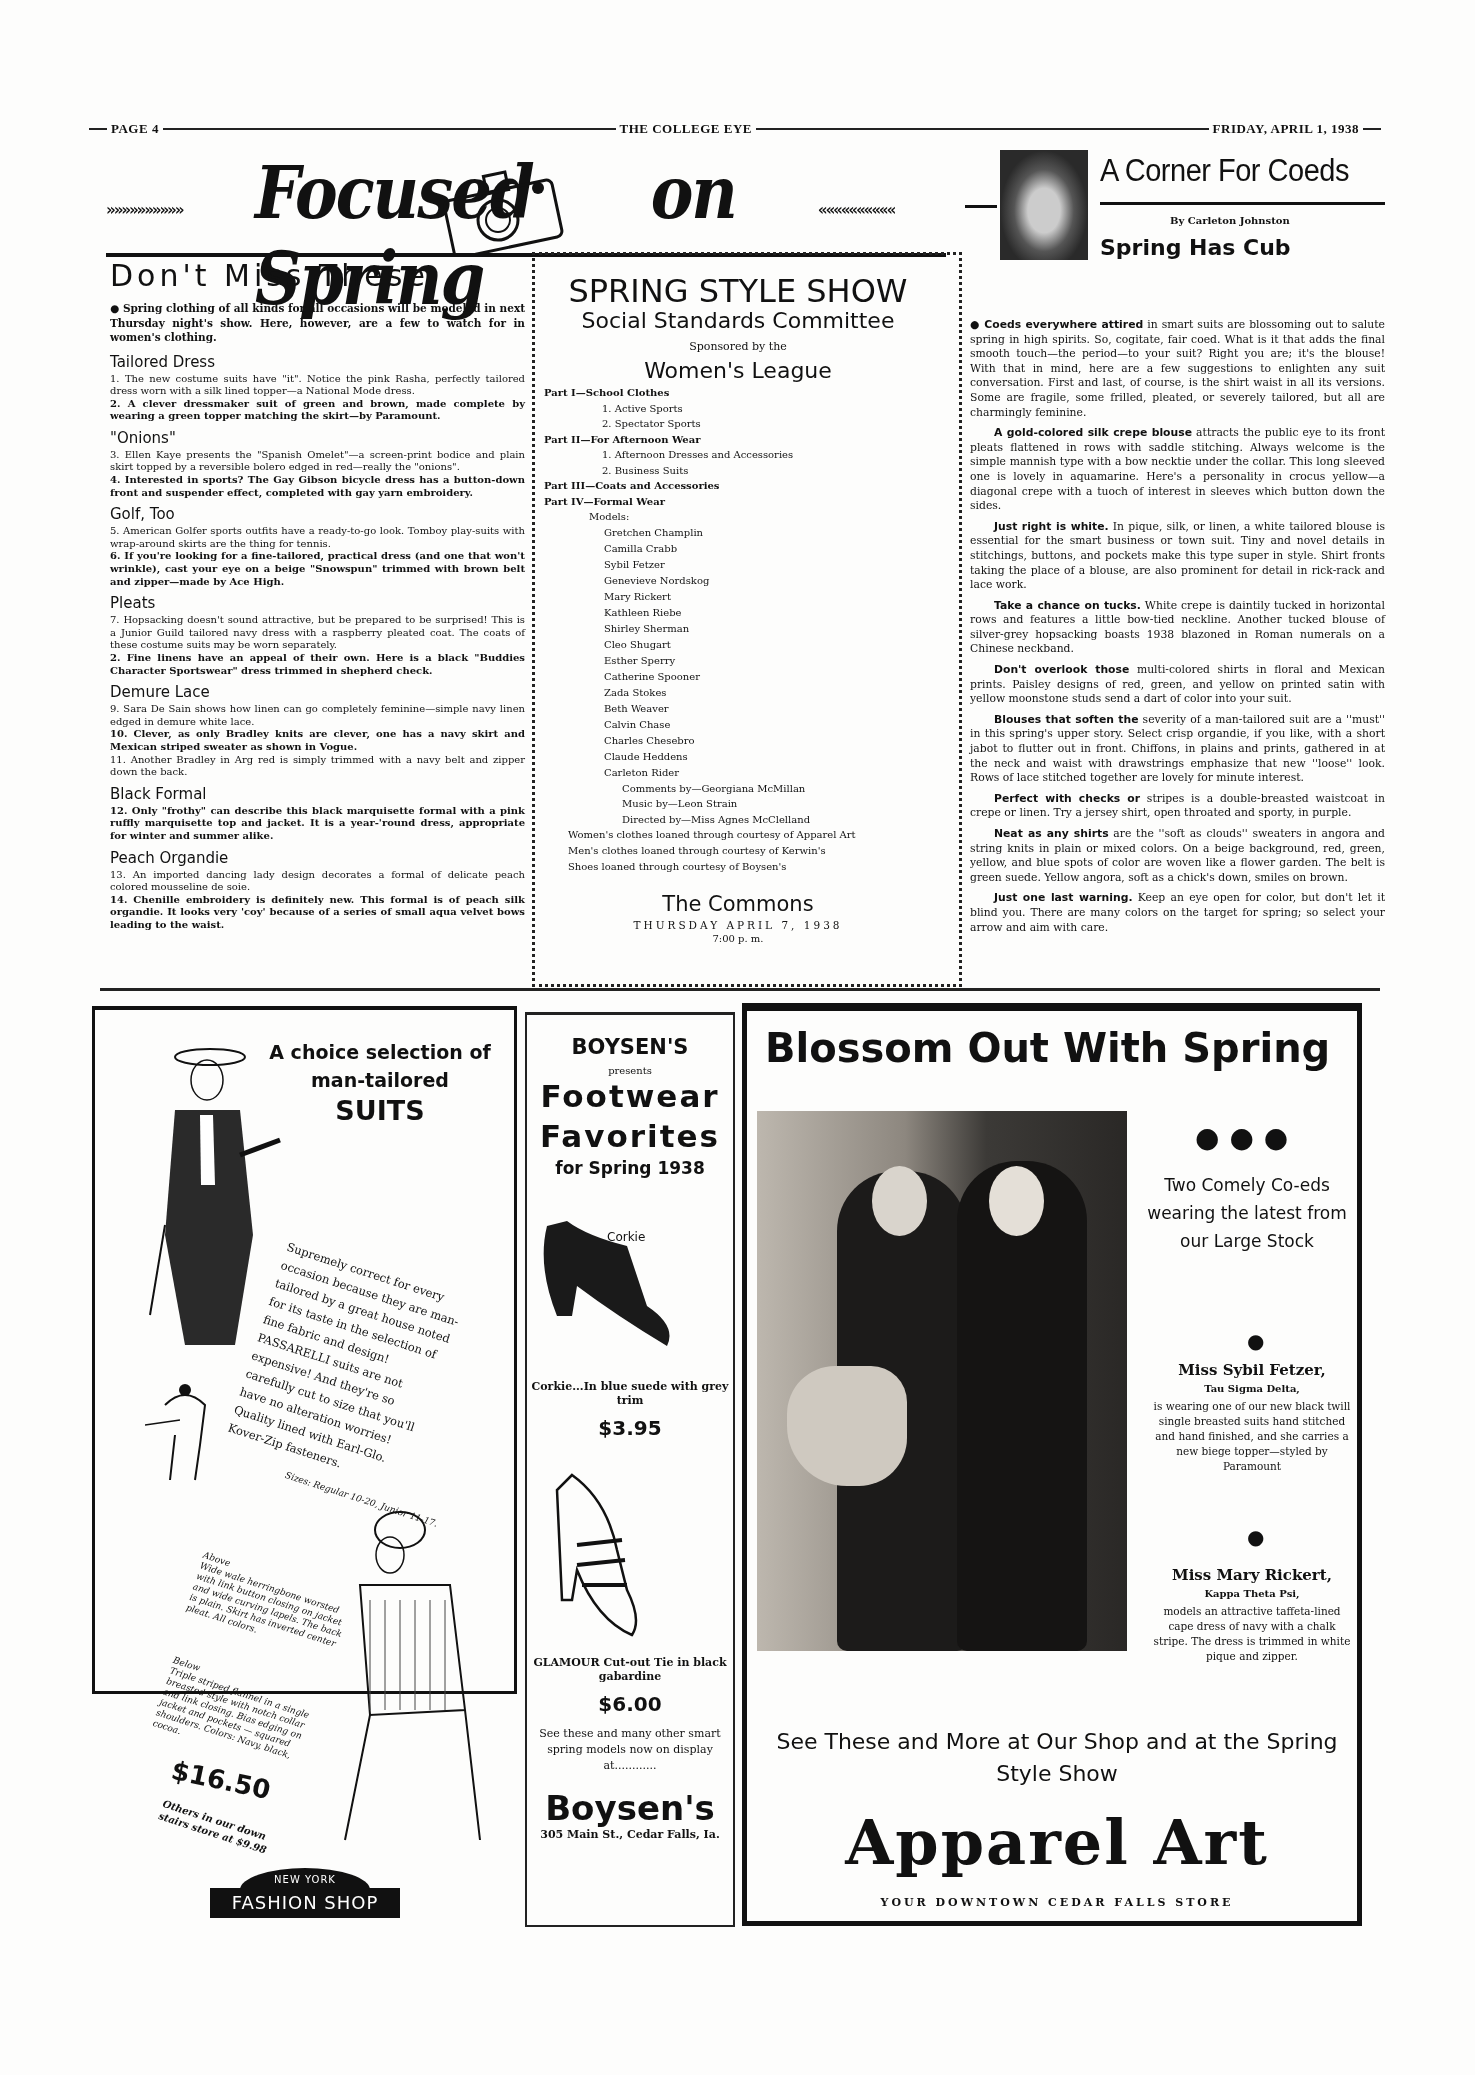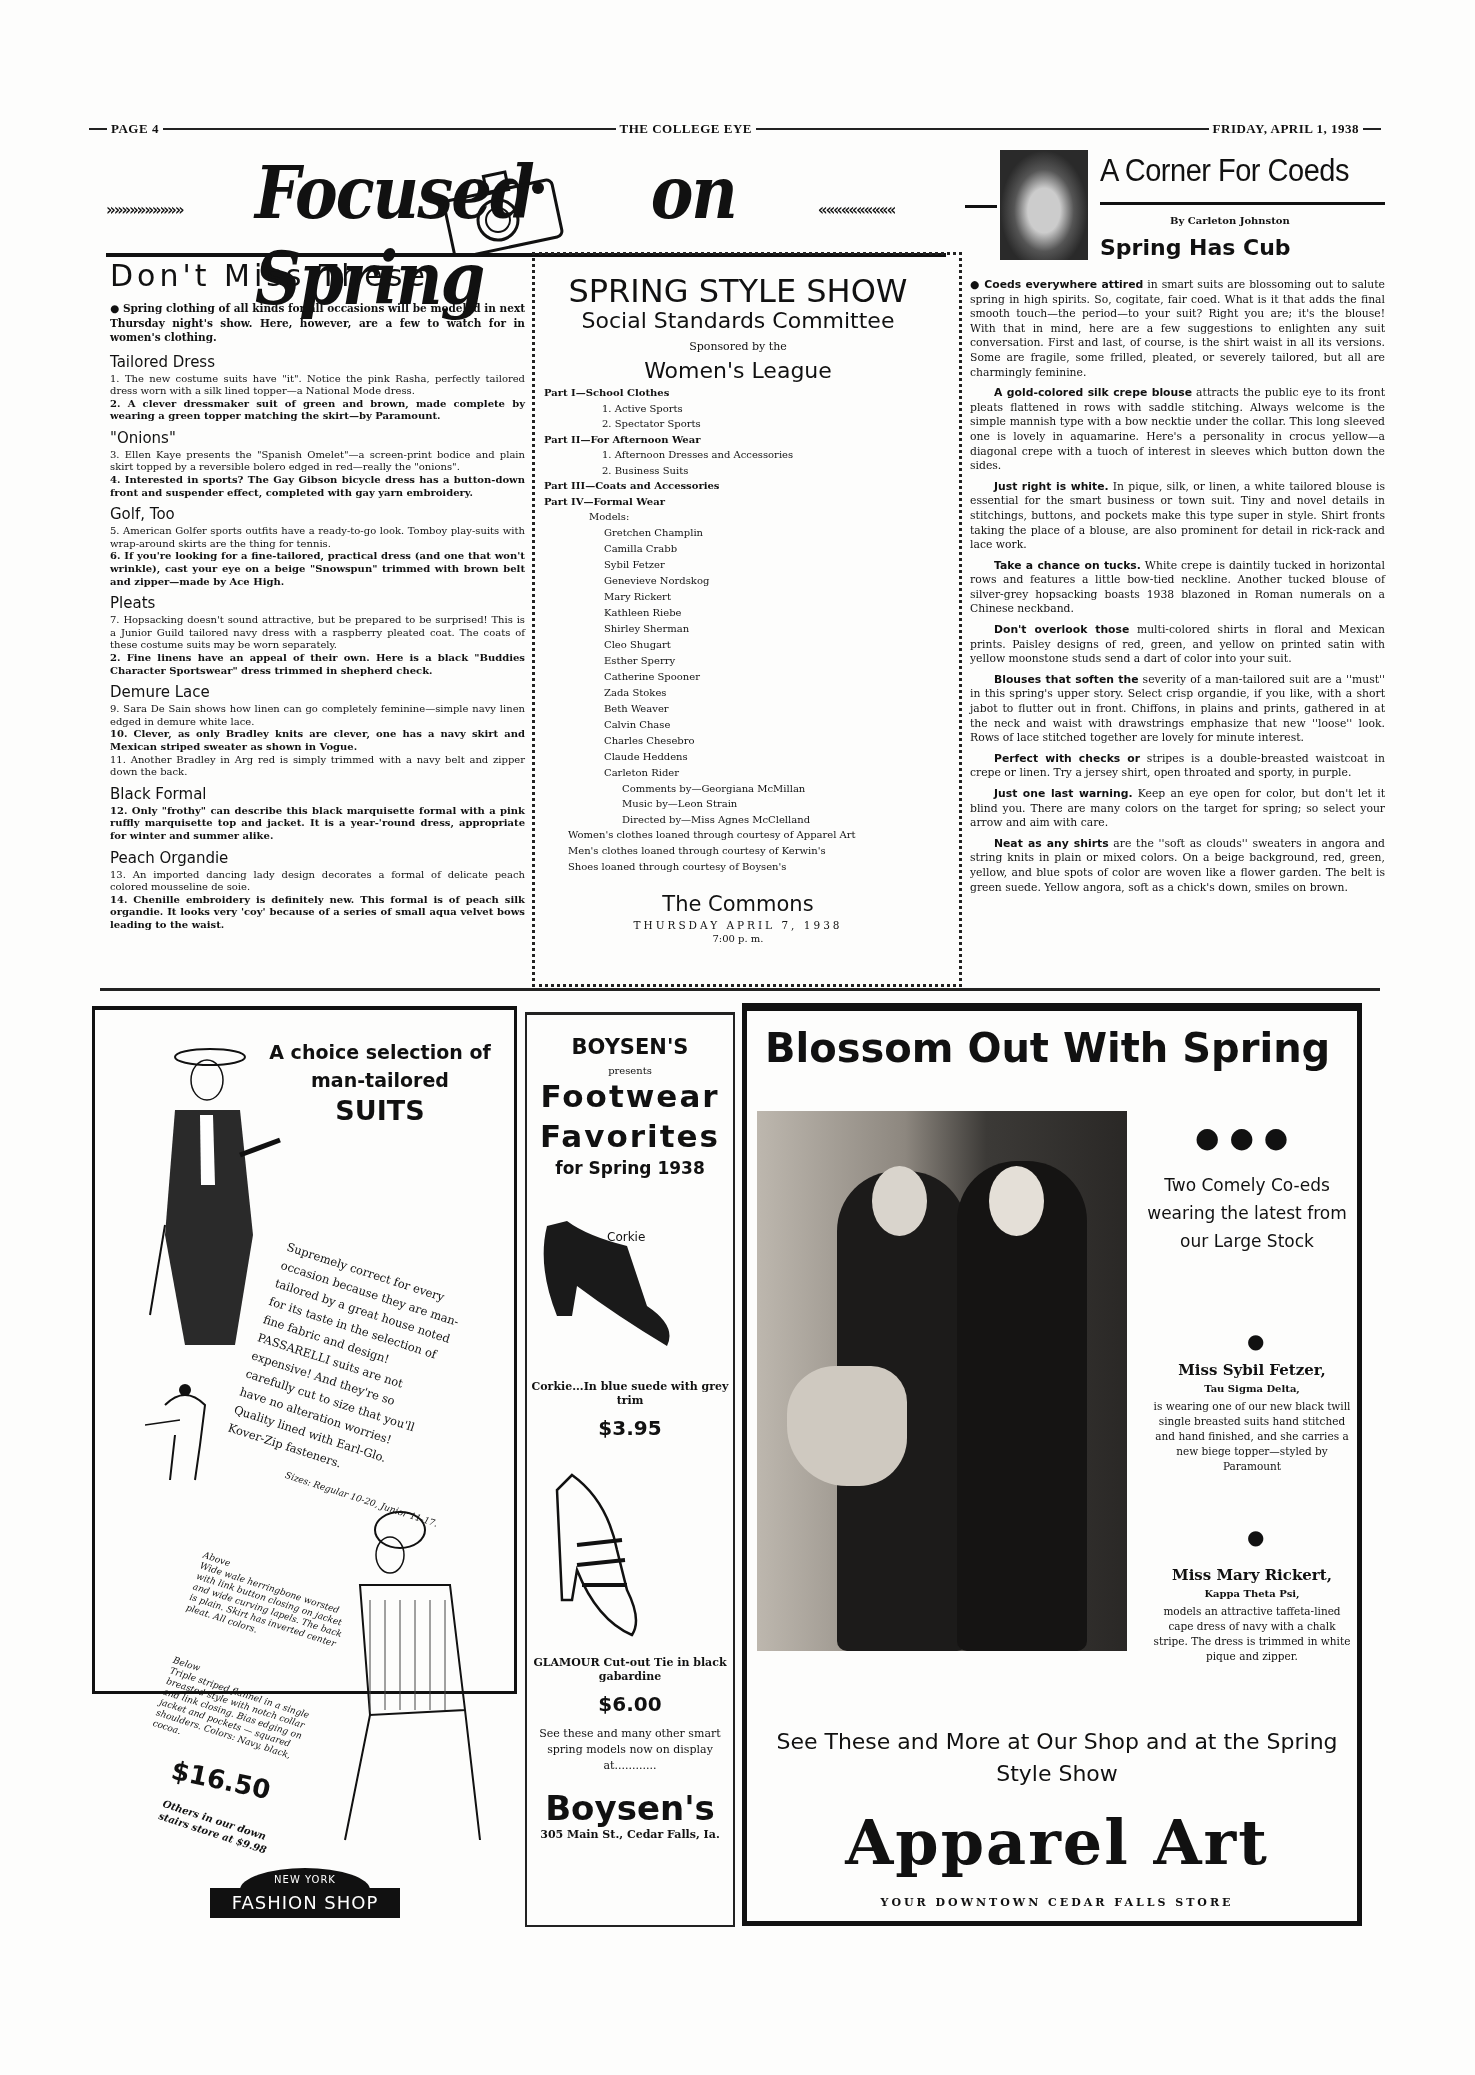--- a/index.html
+++ b/index.html
@@ -50,21 +50,21 @@
   
   .col-right { position: absolute; left: 970px; top: 150px; width: 415px; }
   .col-right .portrait { position: absolute; left: 30px; top: 0; width: 88px; height: 110px; background: radial-gradient(ellipse at 50% 55%, #ccc 0 26%, #555 48%, #2a2a2a 70%); }
   .col-right .hrule-left { position: absolute; left: -5px; top: 55px; width: 32px; height: 3px; background: #111; }
   .col-right .corner-title { position: absolute; left: 130px; top: 4px; font-family: "Liberation Sans", sans-serif; font-size: 29px; letter-spacing: -0.5px; transform: scaleY(1.1); transform-origin: left; }
   .col-right .hrule { position: absolute; left: 130px; top: 52px; width: 285px; height: 3px; background: #111; }
   .col-right .byline { position: absolute; left: 200px; top: 65px; font-size: 10px; font-weight: bold; }
   .col-right .headline { position: absolute; left: 130px; top: 85px; font-family: "DejaVu Sans", sans-serif; font-weight: bold; font-size: 22px; }
   .col-right .body { position: absolute; left: 0; top: 128px; width: 415px; }
   .col-right .body p { font-size: 10.8px; line-height: 14.6px; text-align: justify; margin-bottom: 6px; text-indent: 24px; }
-  .col-right .body p.first { text-indent: 0; }
+  .col-right .body p.first { text-indent: 0; margin-top: 40px; }
   .col-right .body b { font-family: "DejaVu Sans", sans-serif; }
 
   .section-rule { position: absolute; left: 100px; top: 988px; width: 1280px; height: 3px; background: #222; }
 
   
   .ad-nyfs { position: absolute; left: 92px; top: 1006px; width: 425px; height: 688px; border: 3px solid #111; border-top-width: 4px; }
   .ad-nyfs .h1 { position: absolute; left: 165px; top: 28px; width: 240px; text-align: center; font-family: "DejaVu Sans", sans-serif; font-weight: bold; font-size: 19px; line-height: 28px; }
   .ad-nyfs .h2 { position: absolute; left: 165px; top: 85px; width: 240px; text-align: center; font-family: "DejaVu Sans", sans-serif; font-weight: bold; font-size: 27px; }
   .ad-nyfs .fig { position: absolute; }
   .ad-nyfs .blurb { position: absolute; left: 195px; top: 228px; width: 190px; font-size: 11.5px; line-height: 19px; transform: rotate(18deg); transform-origin: top left; font-family: "DejaVu Serif", serif; }
@@ -230,22 +230,22 @@
   <div class="byline">By Carleton Johnston</div>
   <div class="headline">Spring Has Cub</div>
   <div class="body">
     <p class="first"><b>● Coeds everywhere attired</b><span> in smart suits are blossoming out to salute spring in high spirits. So, cogitate, fair coed. What is it that adds the final smooth touch—the period—to your suit? Right you are; it's the blouse! With that in mind, here are a few suggestions to enlighten any suit conversation. First and last, of course, is the shirt waist in all its versions. Some are fragile, some frilled, pleated, or severely tailored, but all are charmingly feminine.</span></p>
     <p><b>A gold-colored silk crepe blouse</b><span> attracts the public eye to its front pleats flattened in rows with saddle stitching. Always welcome is the simple mannish type with a bow necktie under the collar. This long sleeved one is lovely in aquamarine. Here's a personality in crocus yellow—a diagonal crepe with a tuoch of interest in sleeves which button down the sides.</span></p>
     <p><b>Just right is white.</b><span> In pique, silk, or linen, a white tailored blouse is essential for the smart business or town suit. Tiny and novel details in stitchings, buttons, and pockets make this type super in style. Shirt fronts taking the place of a blouse, are also prominent for detail in rick-rack and lace work.</span></p>
     <p><b>Take a chance on tucks.</b><span> White crepe is daintily tucked in horizontal rows and features a little bow-tied neckline. Another tucked blouse of silver-grey hopsacking boasts 1938 blazoned in Roman numerals on a Chinese neckband.</span></p>
     <p><b>Don't overlook those</b><span> multi-colored shirts in floral and Mexican prints. Paisley designs of red, green, and yellow on printed satin with yellow moonstone studs send a dart of color into your suit.</span></p>
     <p><b>Blouses that soften the</b><span> severity of a man-tailored suit are a ''must'' in this spring's upper story. Select crisp organdie, if you like, with a short jabot to flutter out in front. Chiffons, in plains and prints, gathered in at the neck and waist with drawstrings emphasize that new ''loose'' look. Rows of lace stitched together are lovely for minute interest.</span></p>
     <p><b>Perfect with checks or</b><span> stripes is a double-breasted waistcoat in crepe or linen. Try a jersey shirt, open throated and sporty, in purple.</span></p>
+    <p><b>Neat as any shirts</b><span> are the ''soft as clouds'' sweaters in angora and string knits in plain or mixed colors. On a beige background, red, green, yellow, and blue spots of color are woven like a flower garden. The belt is green suede. Yellow angora, soft as a chick's down, smiles on brown.</span></p>
     <p><b>Just one last warning.</b><span> Keep an eye open for color, but don't let it blind you. There are many colors on the target for spring; so select your arrow and aim with care.</span></p>
-    <p><b>Neat as any shirts</b><span> are the ''soft as clouds'' sweaters in angora and string knits in plain or mixed colors. On a beige background, red, green, yellow, and blue spots of color are woven like a flower garden. The belt is green suede. Yellow angora, soft as a chick's down, smiles on brown.</span></p>
   </div>
 </div>
 
 <div class="section-rule"></div>
 
 <div class="ad-nyfs">
   <div class="h1">A choice selection of man-tailored</div>
   <div class="h2">SUITS</div>
   <svg class="fig" style="left:40px; top:25px; width:150px; height:315px;" viewBox="0 0 150 315">
     <ellipse cx="75" cy="22" rx="35" ry="8" fill="none" stroke="#111" stroke-width="2"></ellipse>

